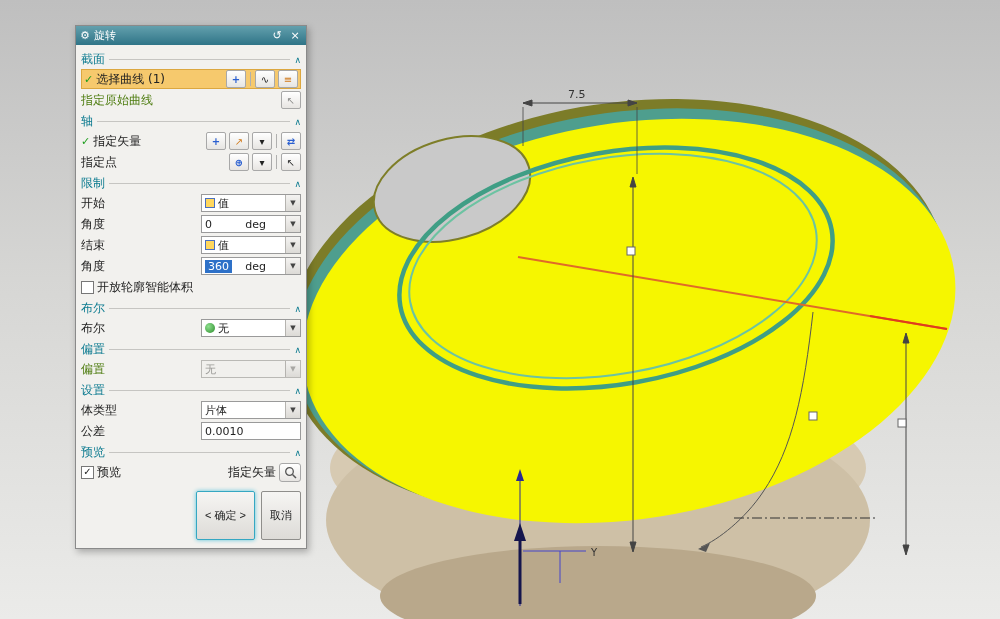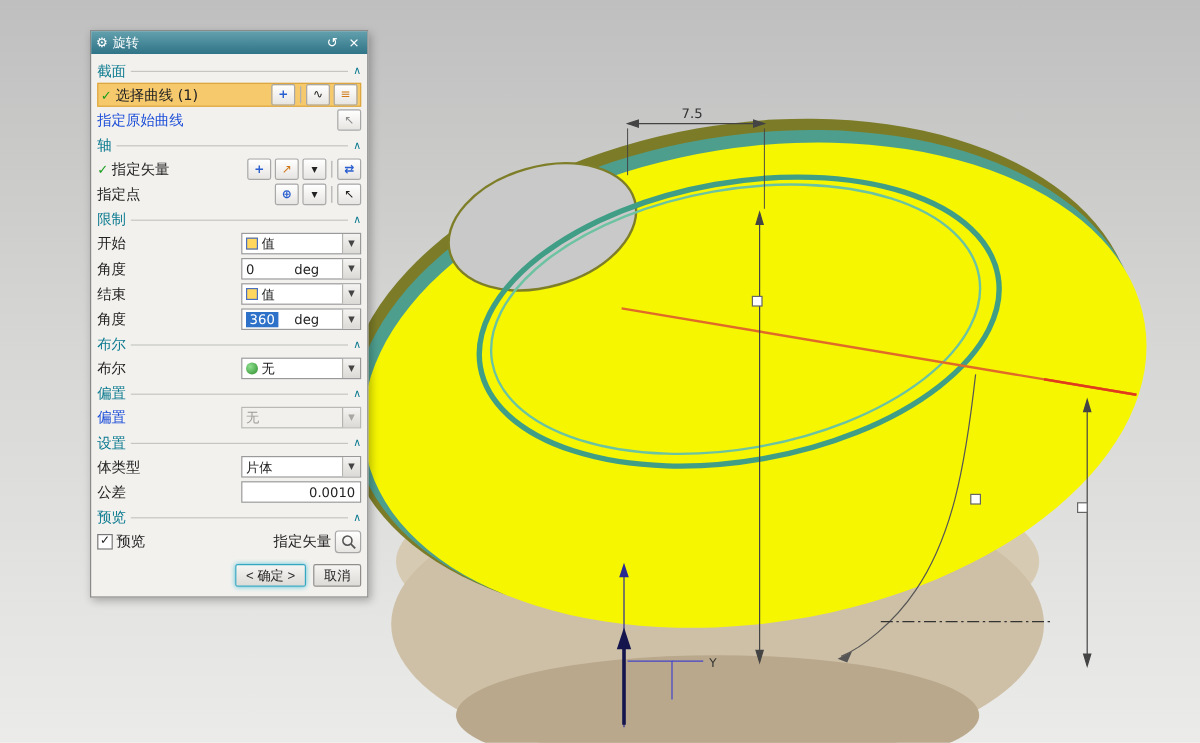--- a/index.html
+++ b/index.html
@@ -22,51 +22,51 @@
   .tb-title{font-size:11px}
   .tb-sp{flex:1}
   .tb-btn{width:14px;text-align:center;font-size:11px;cursor:default}
   .dbody{padding:3px 5px 6px;}
   .grp-h{display:flex;align-items:center;gap:4px;height:17px;margin-top:3px;text-align:center;}
   .grp-t{color:#0d7b90;}
   .grp-line{flex:1;height:1px;background:#c6c5c2;}
   .chev{color:#0d7b90;font-size:9px;}
   .row{display:flex;align-items:center;height:20px;gap:3px;margin:1px 0;}
   .lbl{white-space:nowrap}
-  .dis{color:#1d4ed8}
+  .dis{color:#4d7c0f}
   .sp{flex:1}
   .row.sel{background:#f6c96d;border:1px solid #dca73f;height:18px;padding:0 2px;}
   .chk{color:#1e9e1e;font-weight:bold;font-size:11px}
   .ibtn{width:18px;height:16px;border:1px solid #a8a8a8;border-radius:2px;
     background:linear-gradient(#fff,#e7e5e2);
     display:inline-flex;align-items:center;justify-content:center;font-size:10px;}
   .ibtn.dim{color:#8a8a88}
   .blue{color:#2a5fd0;font-weight:bold;font-style:normal}
   .orange{color:#d07818;font-style:normal}
   .vdiv{width:1px;height:14px;background:#b0b0af;margin:0 1px}
   .combo{display:flex;align-items:center;width:100px;height:18px;background:#fff;
     border:1px solid #9a9a9a;font-size:11px;padding-left:3px;box-sizing:border-box;}
   .combo .txt{flex:1;white-space:nowrap;overflow:hidden}
-  .combo .rt{text-align:right}
+  .combo .rt{}
   .combo .unit{margin-right:19px}
   .combo .arrow{width:14px;align-self:stretch;border-left:1px solid #b5b3af;
     background:linear-gradient(#f4f3f1,#dcdad6);
     display:flex;align-items:center;justify-content:center;font-size:7px;color:#444}
   .combo.disd{background:#f1f0ed;border-color:#bab9b5;color:#9b9a97}
   .combo.disd .arrow{color:#a8a7a4}
   .valsel{background:#2e71c8;color:#fff;padding:0 3px}
   .cicon{width:10px;height:10px;display:inline-block;margin-right:3px;
     background:#ffd75e;border:1px solid #4a6fc0;box-sizing:border-box}
   .cicon.ball{border-radius:50%;border:none;
     background:radial-gradient(circle at 35% 35%,#8fe08f,#2c8c2c)}
   .cbox{width:11px;height:11px;border:1px solid #777;background:#fff;
     display:inline-flex;align-items:center;justify-content:center;
     font-size:10px;line-height:1;color:#222}
   .btnrow{display:flex;justify-content:flex-end;gap:6px;margin-top:9px;padding-bottom:2px}
-  .btn{font-size:11px;padding:1px 8px;border-radius:2px;color:#222;
+  .btn{font-size:11px;padding:16px 8px;border-radius:2px;color:#222;
     background:linear-gradient(#f6f5f3,#dddbd7);border:1px solid #8f8e8b;}
   .btn.primary{border:1px solid #35a7c2;box-shadow:0 0 4px #58c4da;}
   .mag{width:20px;height:17px;border:1px solid #a8a8a8;border-radius:3px;
     background:linear-gradient(#fff,#e7e5e2);
     display:inline-flex;align-items:center;justify-content:center}
 </style>
 </head>
 <body>
 
 <div class="viewport">
@@ -231,20 +231,24 @@
     </div>
     <div class="row">
       <span class="lbl">角度</span>
       <span class="sp"></span>
       <span class="combo">
         <span class="txt"><span class="valsel">360</span></span>
         <span class="unit">deg</span>
         <span class="arrow">▼</span>
       </span>
     </div>
+    <div class="row">
+      <span class="cbox"></span>
+      <span class="lbl">开放轮廓智能体积</span>
+    </div>
 
     <div class="grp-h">
       <span class="grp-t">布尔</span>
       <span class="grp-line"></span>
       <span class="chev">∧</span>
     </div>
     <div class="row">
       <span class="lbl">布尔</span>
       <span class="sp"></span>
       <span class="combo">

